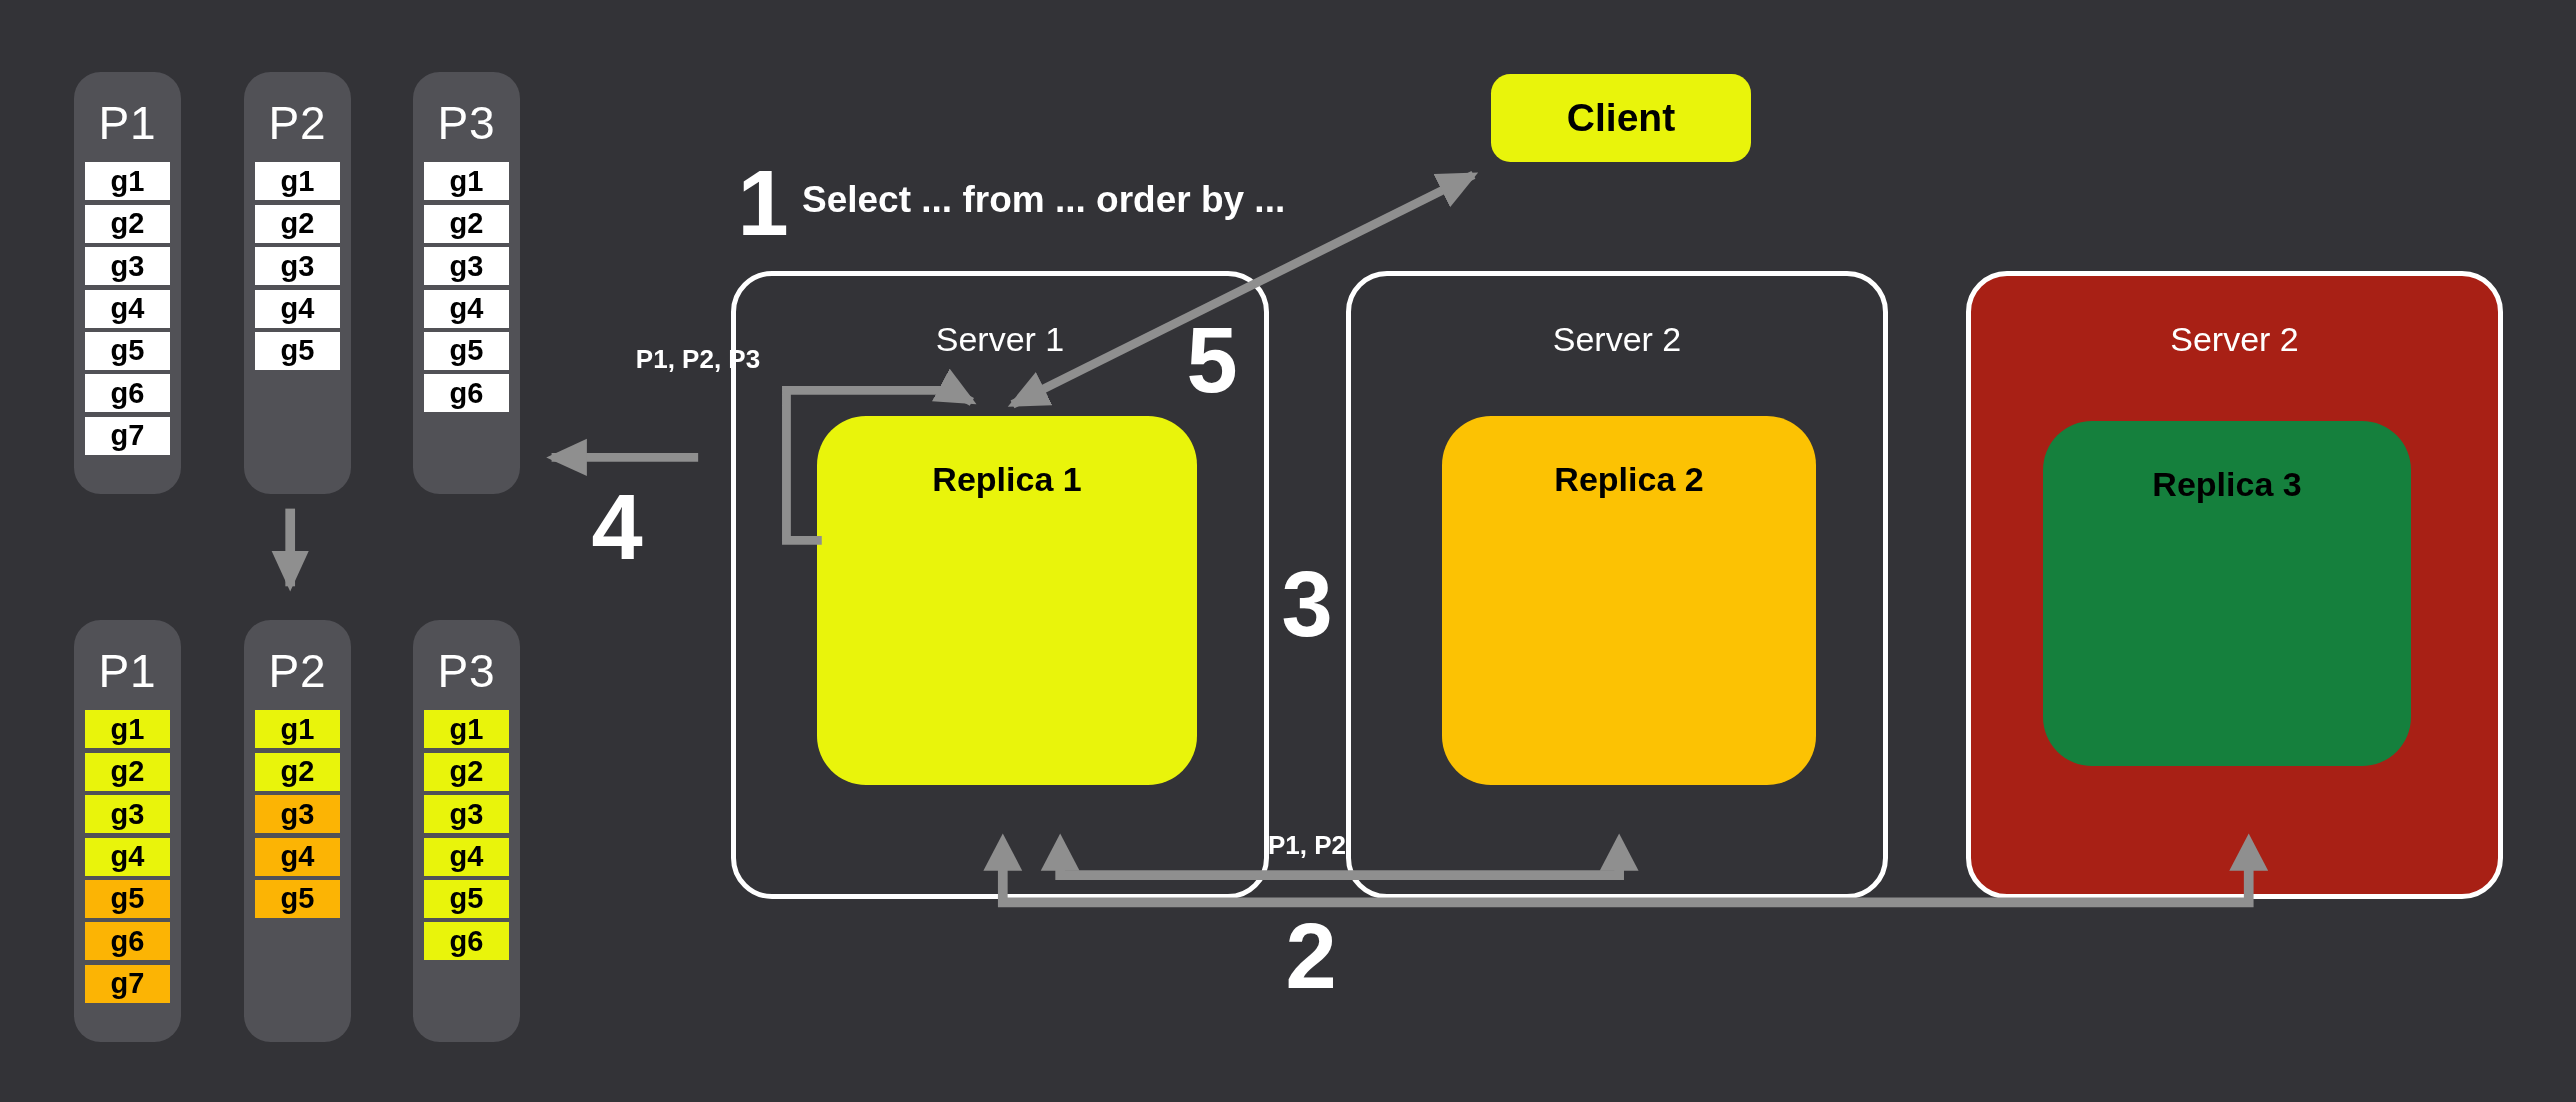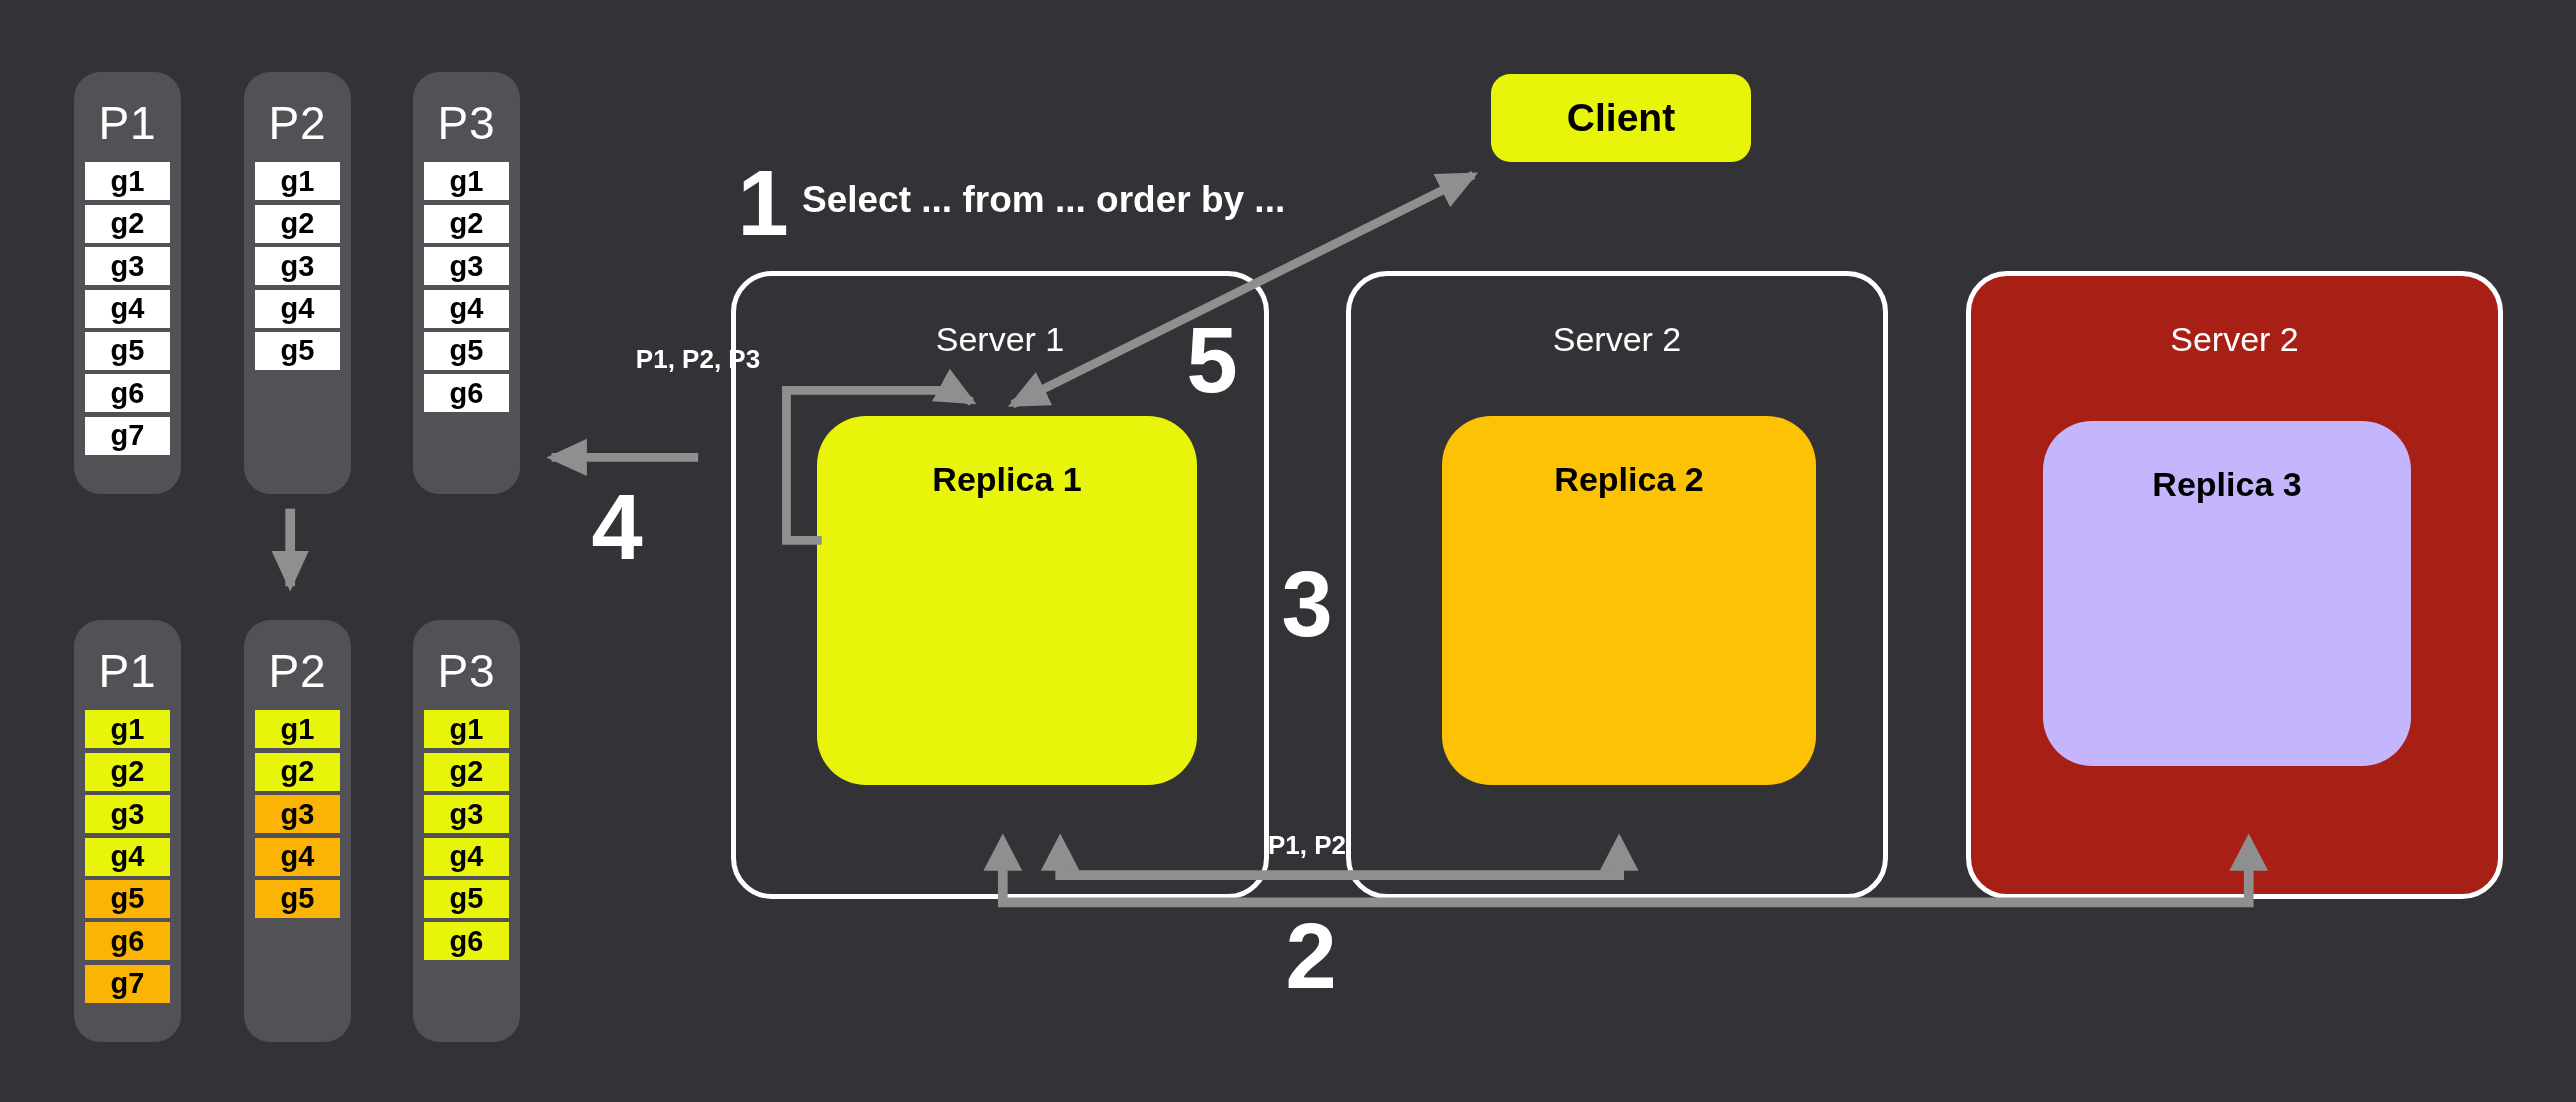--- a/index.html
+++ b/index.html
@@ -185,21 +185,21 @@
 
   <div class="server" id="server2">
     <div class="server-label">Server 2</div>
     <div class="replica" id="replica2" style="background: rgb(252, 194, 3);">
       <div class="replica-label">Replica 2</div>
     </div>
   </div>
 
   <div class="server" id="server3" style="background: rgb(168, 32, 21);">
     <div class="server-label">Server 2</div>
-    <div class="replica" id="replica3" style="background: #c4b5fd;">
+    <div class="replica" id="replica3" style="background: #15803d;">
       <div class="replica-label">Replica 3</div>
     </div>
   </div>
 
   <div class="client" style="background: rgb(233, 244, 11);">Client</div>
 
   <div class="flabel stepnum" id="step1-number">1</div>
   <div class="flabel steptext" id="step1-text">Select ... from ... order by ...</div>
   <div class="flabel stepnum" id="step2-number">2</div>
   <div class="flabel stepnum" id="step3-number">3</div>

